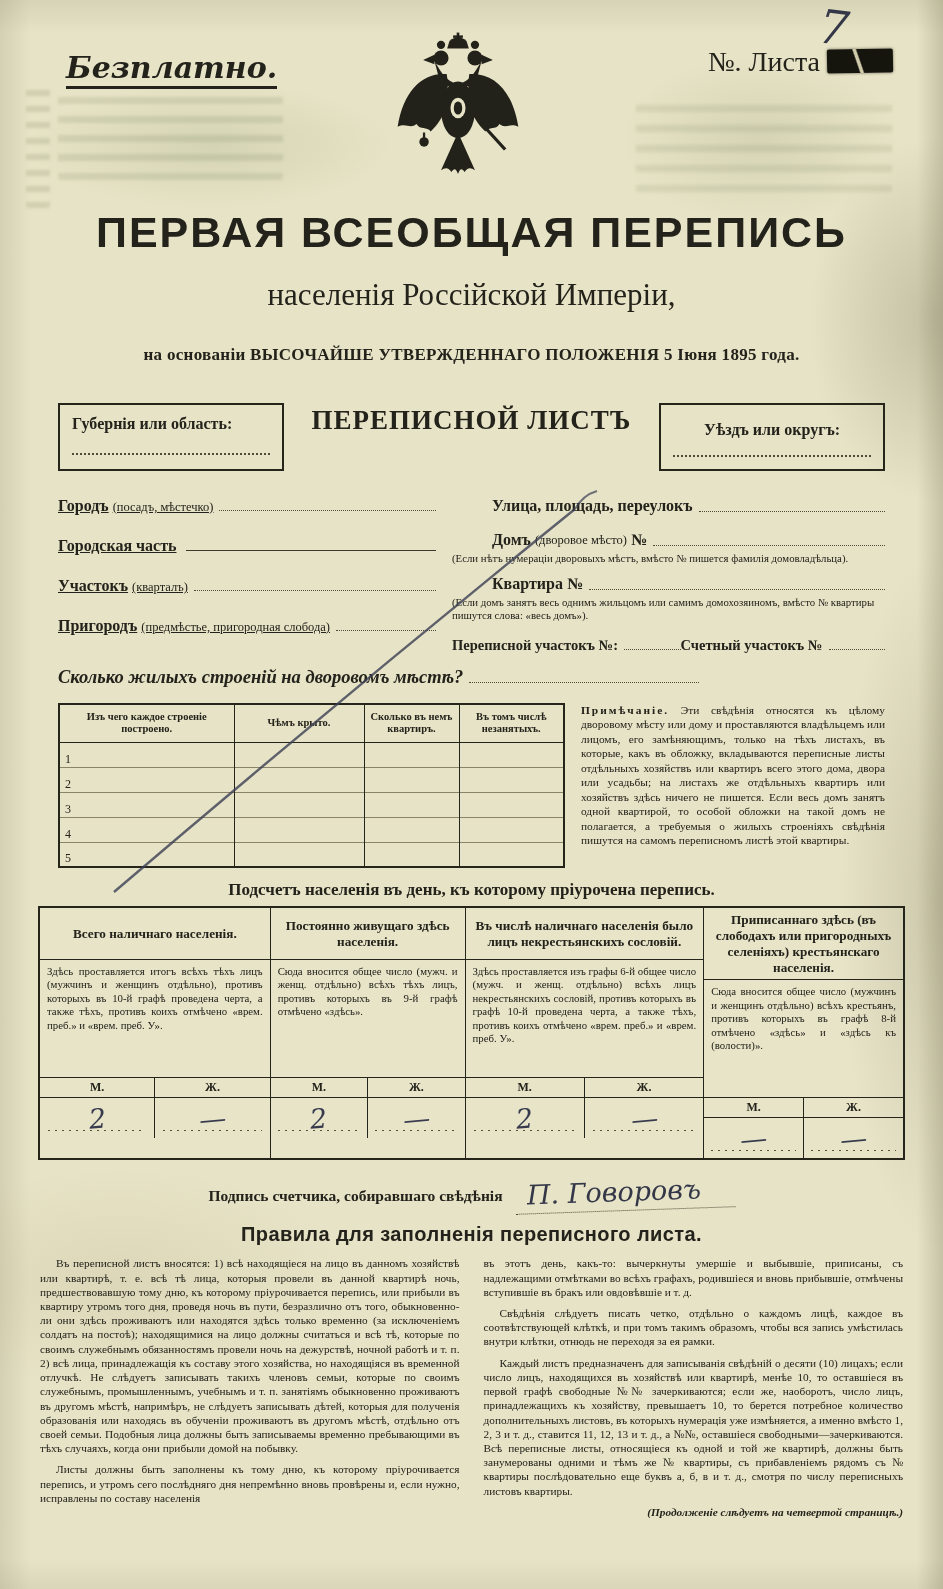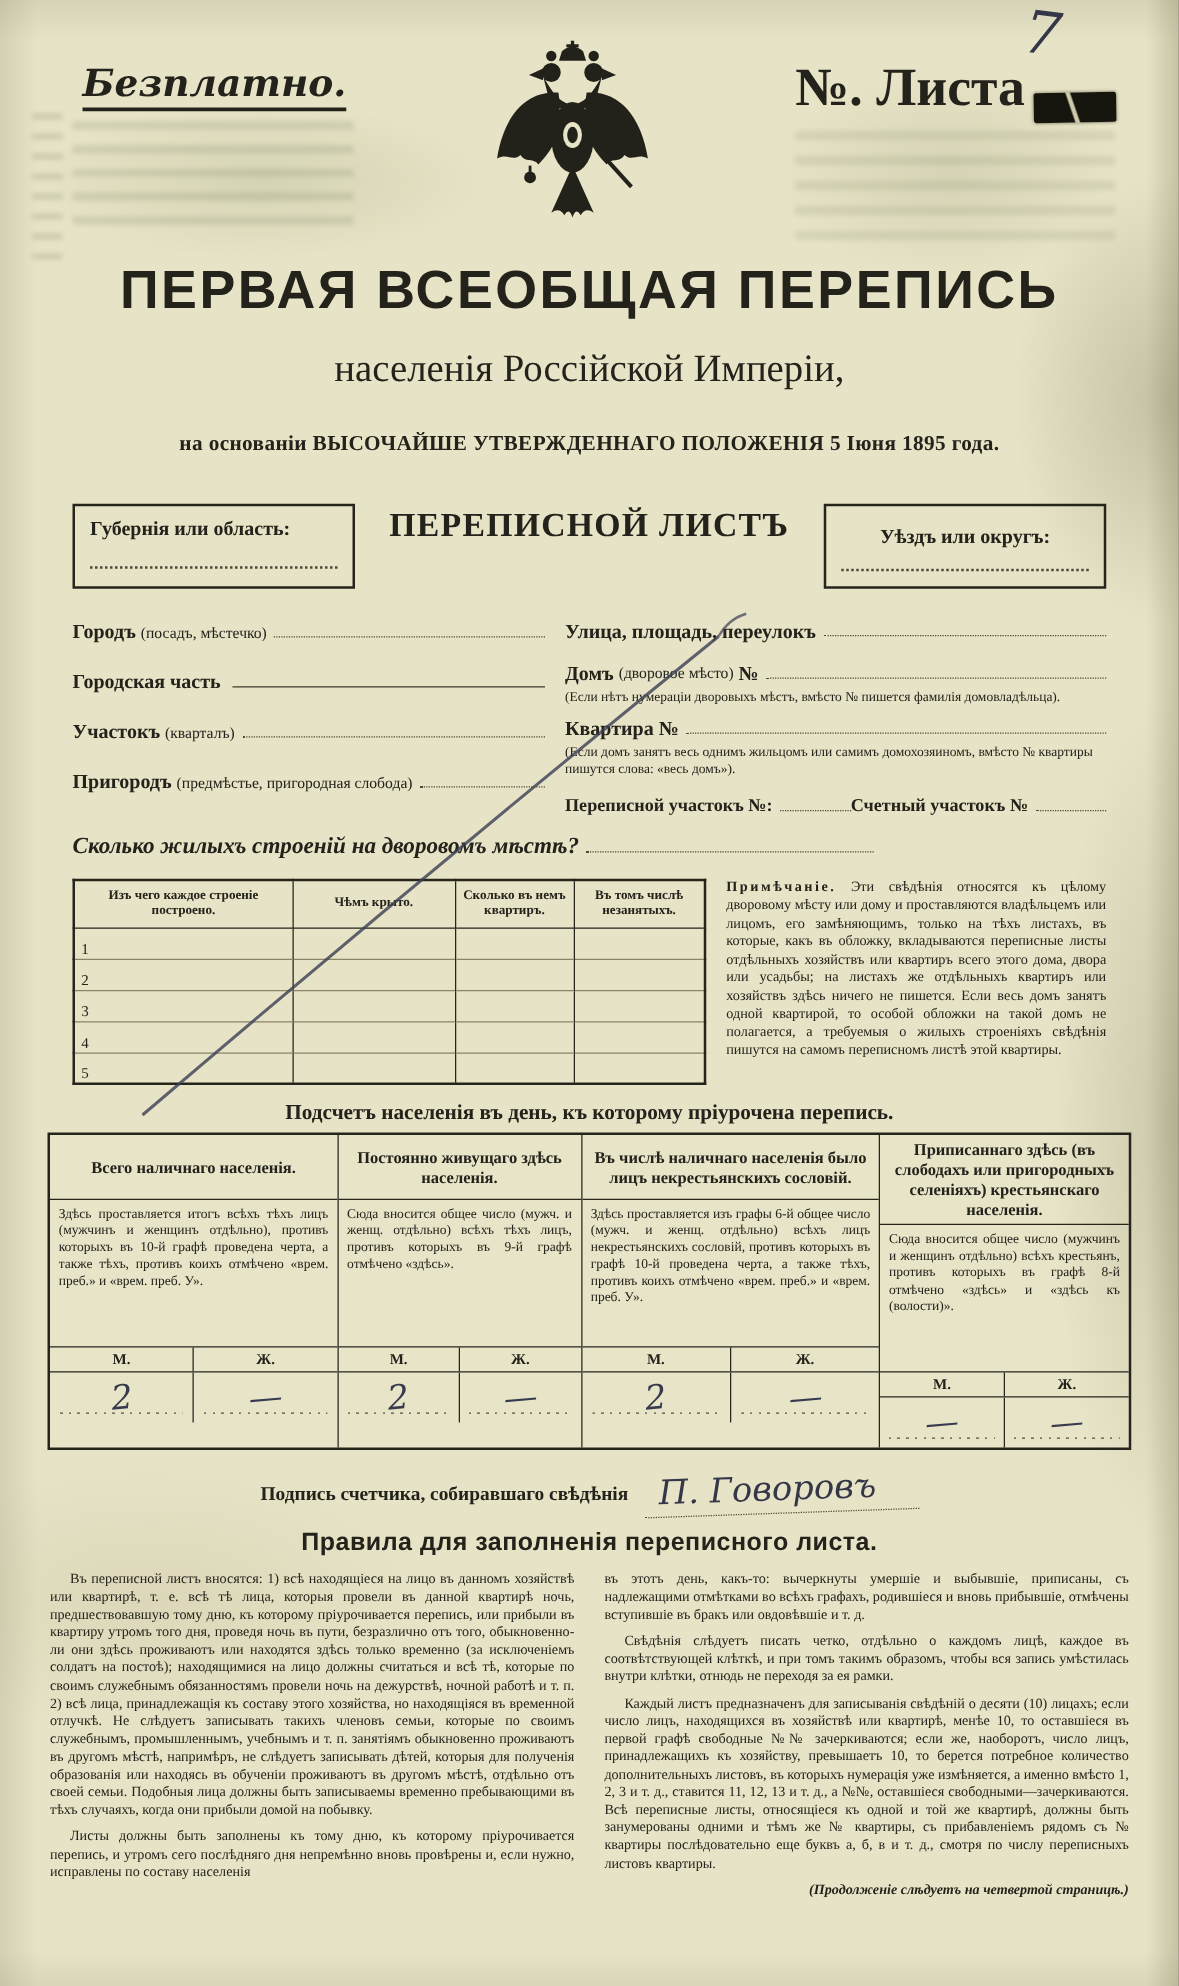--- a/index.html
+++ b/index.html
@@ -26,22 +26,22 @@
   .bleed .b2 { left:636px; top:92px;  width:256px; height:100px;
     background:repeating-linear-gradient(0deg, rgba(95,110,70,.12) 0 7px, transparent 7px 20px); }
   .bleed .b3 { left:26px;  top:88px;  width:24px;  height:120px;
     background:repeating-linear-gradient(0deg, rgba(95,110,70,.16) 0 6px, transparent 6px 16px); }
 
   
   .top { position:relative; height:196px; }
   .free { position:absolute; left:66px; top:50px; font-family:"DejaVu Serif",serif;
     font-weight:bold; font-style:italic; font-size:30px; border-bottom:3px solid #23221b; padding-bottom:1px; }
   .eagle { position:absolute; left:392px; top:30px; }
-  .sheetno { position:absolute; right:50px; top:46px; font-weight:bold; font-size:43px;
-    white-space:nowrap; display:flex; align-items:flex-end; }
+  .sheetno { position:absolute; right:50px; top:46px; font-weight:normal; font-size:28px;
+    white-space:nowrap; display:flex; align-items:flex-start; }
   .stamp { display:inline-block; width:66px; height:24px; margin-left:7px;
     background:linear-gradient(72deg,#15150e 0 44%, #cfcbaa 46% 49%, #15150e 51% 100%);
     border-radius:2px; transform:translateY(3px) rotate(-1deg); box-shadow:0 0 3px rgba(20,20,10,.6); }
   .hand { font-family:"DejaVu Serif",serif; font-style:italic; color:#343748; }
   .seven { position:absolute; right:94px; top:0px; font-size:47px; transform:rotate(7deg); }
 
   
   .title { margin:12px 0 0; text-align:center; font-family:"Liberation Sans",sans-serif;
     font-size:43px; font-weight:bold; letter-spacing:2px; }
   .subtitle { margin-top:20px; text-align:center; font-size:31px; }
@@ -53,28 +53,28 @@
   .fh-label { font-size:16px; font-weight:bold; }
   .dotline { border-bottom:2px dotted #4c4a38; height:22px; }
   .fh-right { text-align:center; padding-top:16px; }
   .fh-right .dotline { height:18px; }
   .fh-center { flex:1; text-align:center; padding-top:2px; }
   .fh-l1 { font-size:27px; font-weight:bold; letter-spacing:1px; }
   .fh-l2 { font-size:22px; font-weight:bold; letter-spacing:10px; margin-top:8px; }
 
   
   .addr { display:flex; margin:26px 58px 0; }
-  .addr-left { width:378px; }
+  .addr-left { width:378px;text-decoration:underline; }
   .a-row { display:flex; align-items:baseline; margin-bottom:22px; }
   .a-word { font-weight:bold; font-size:16px; white-space:nowrap; }
   .a-paren { font-size:12.5px; margin-left:4px; white-space:nowrap; }
   .leader { flex:1; border-bottom:1.5px dotted #4c4a38; height:12px; margin-left:6px; min-width:28px; }
   .leader.solid { border-bottom:1.2px solid #3c3a2c; }
   .addr-right { flex:1; padding-left:16px; }
-  .ar-row { display:flex; align-items:flex-start; margin-bottom:3px; }
+  .ar-row { display:flex; align-items:center; margin-bottom:3px;margin-left:40px; }
   .ar-row.mb { margin-bottom:16px; }
   .small-note { font-size:10.8px; line-height:1.22; margin:1px 0 10px; }
   .precinct { display:flex; align-items:baseline; font-weight:bold; font-size:14.5px; margin-top:14px; }
   .precinct .leader { max-width:90px; }
 
   
   .q-row { display:flex; align-items:baseline; margin:10px 58px 15px; }
   .q { font-style:italic; font-weight:bold; font-size:18.5px; white-space:nowrap; }
   .q-leader { max-width:230px; }
   .bt-row { display:flex; margin:8px 58px 0; }

